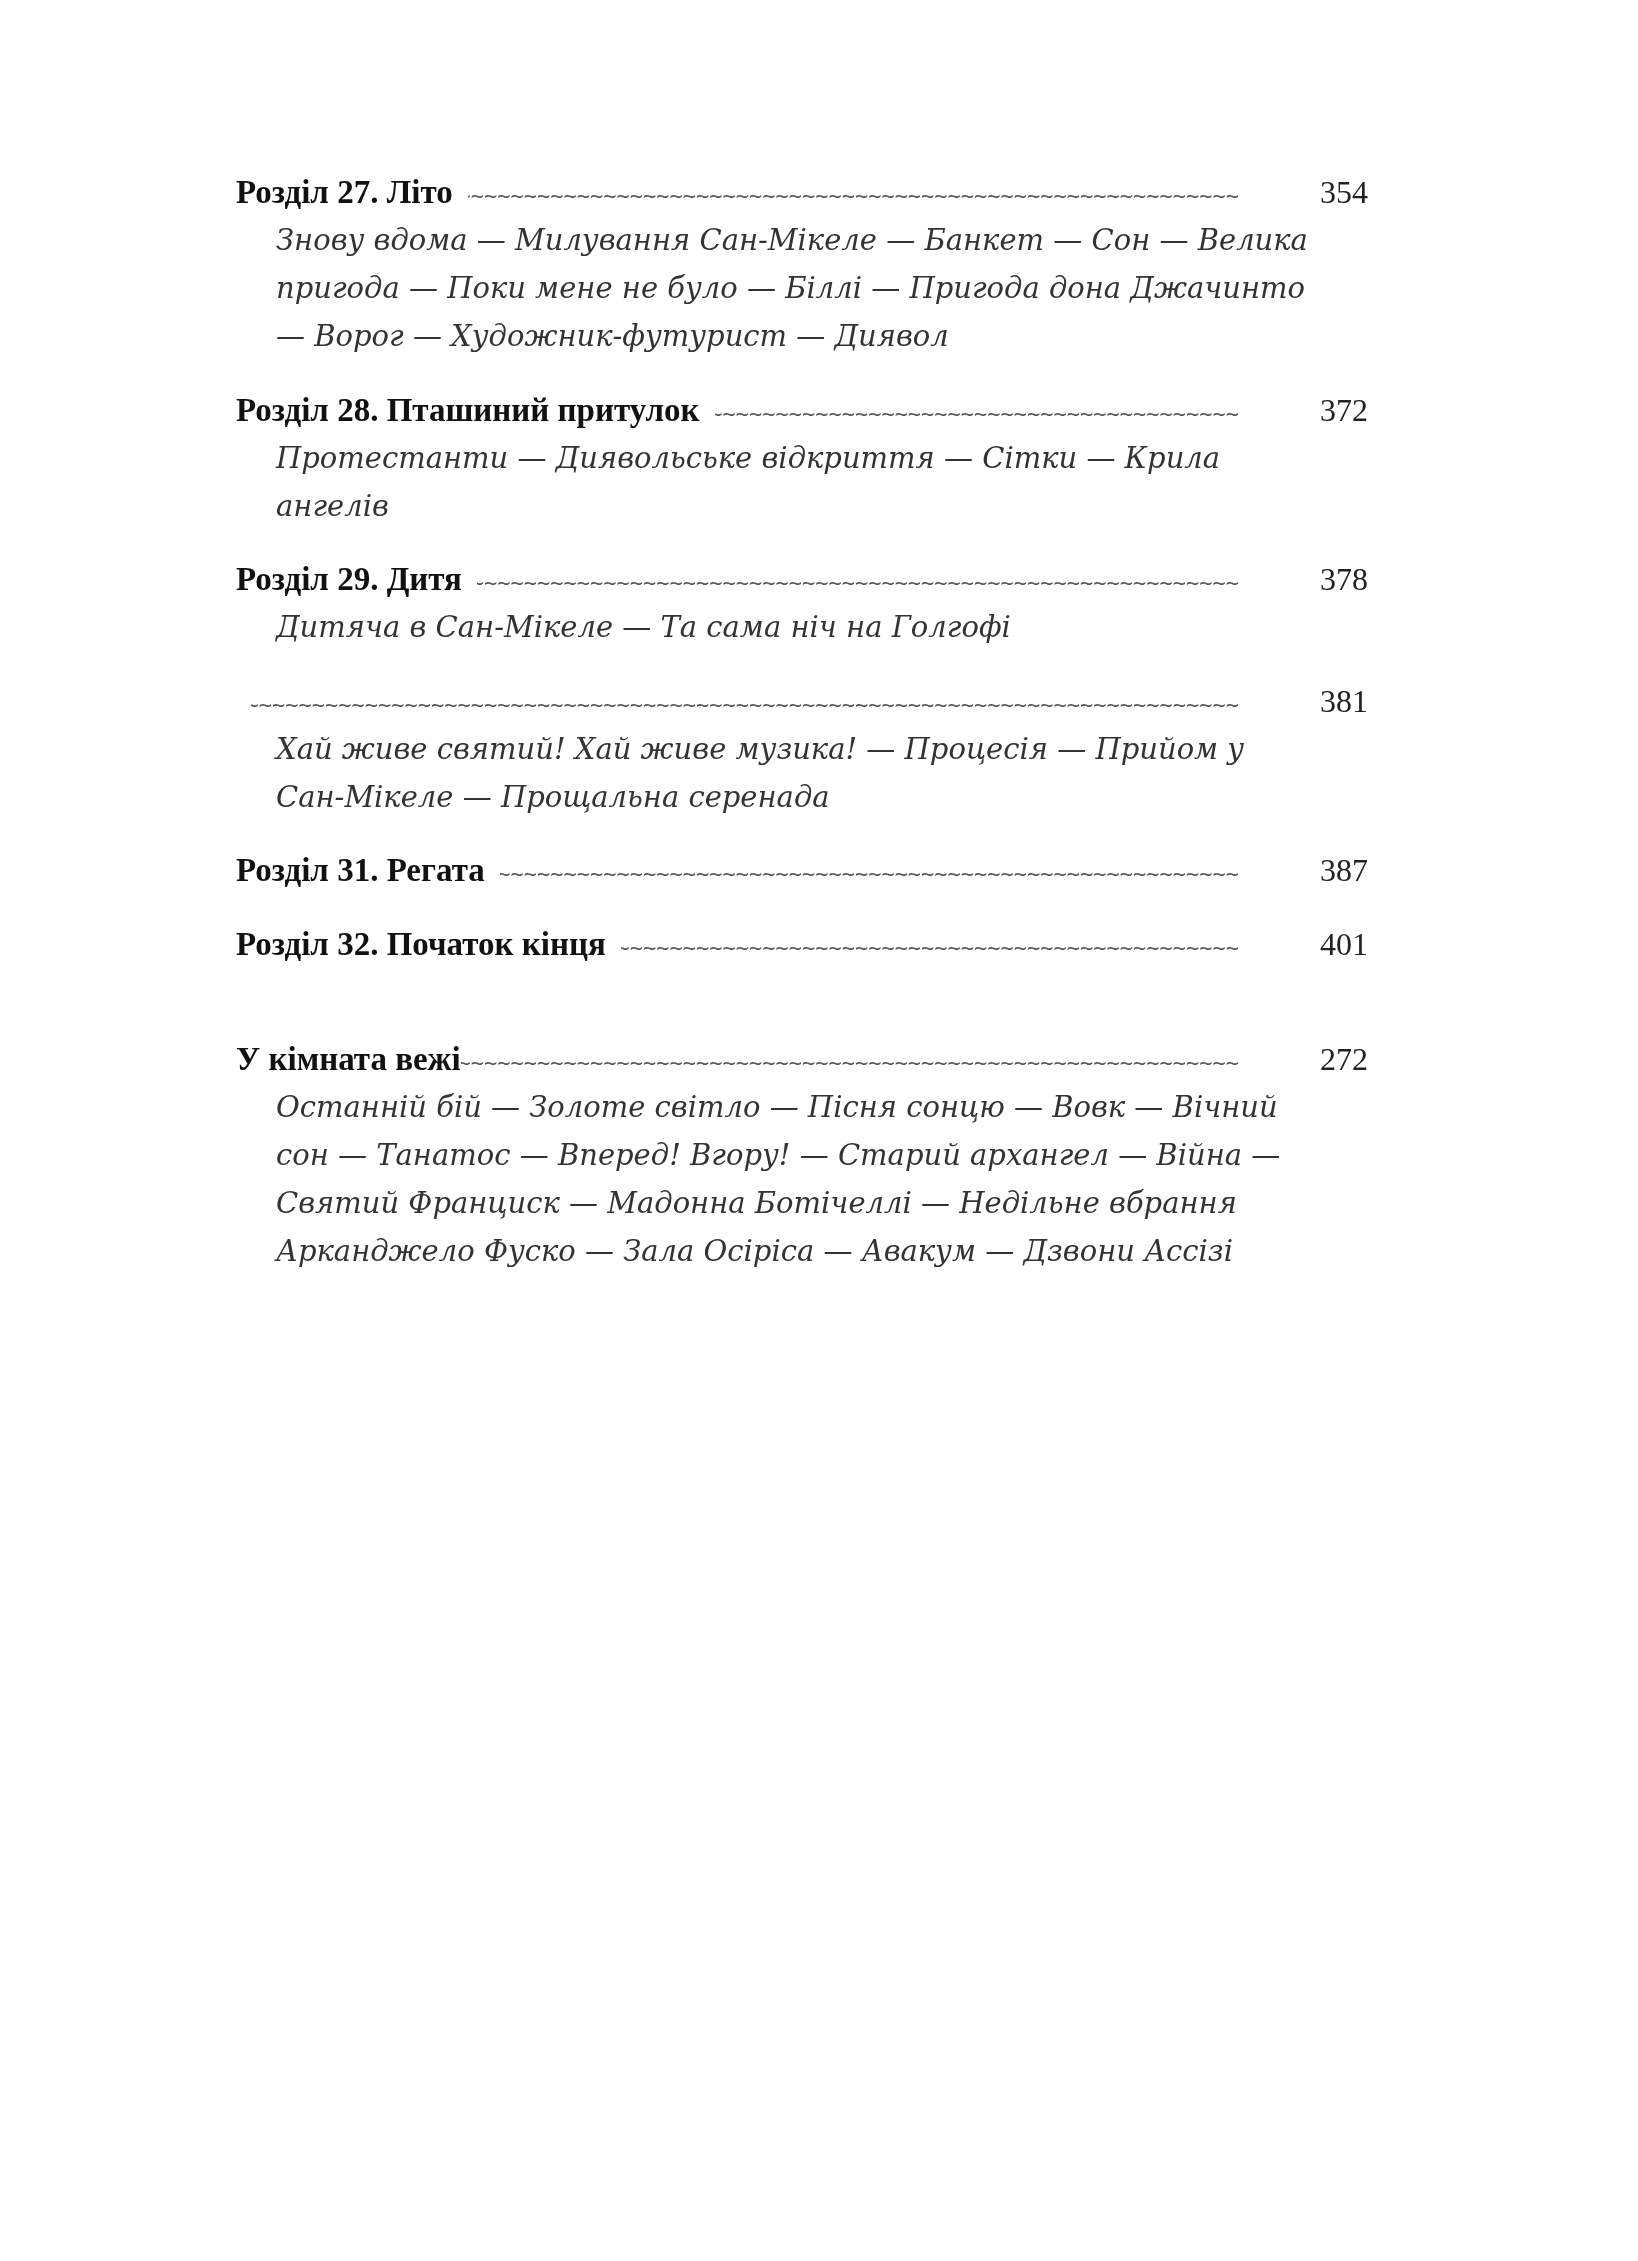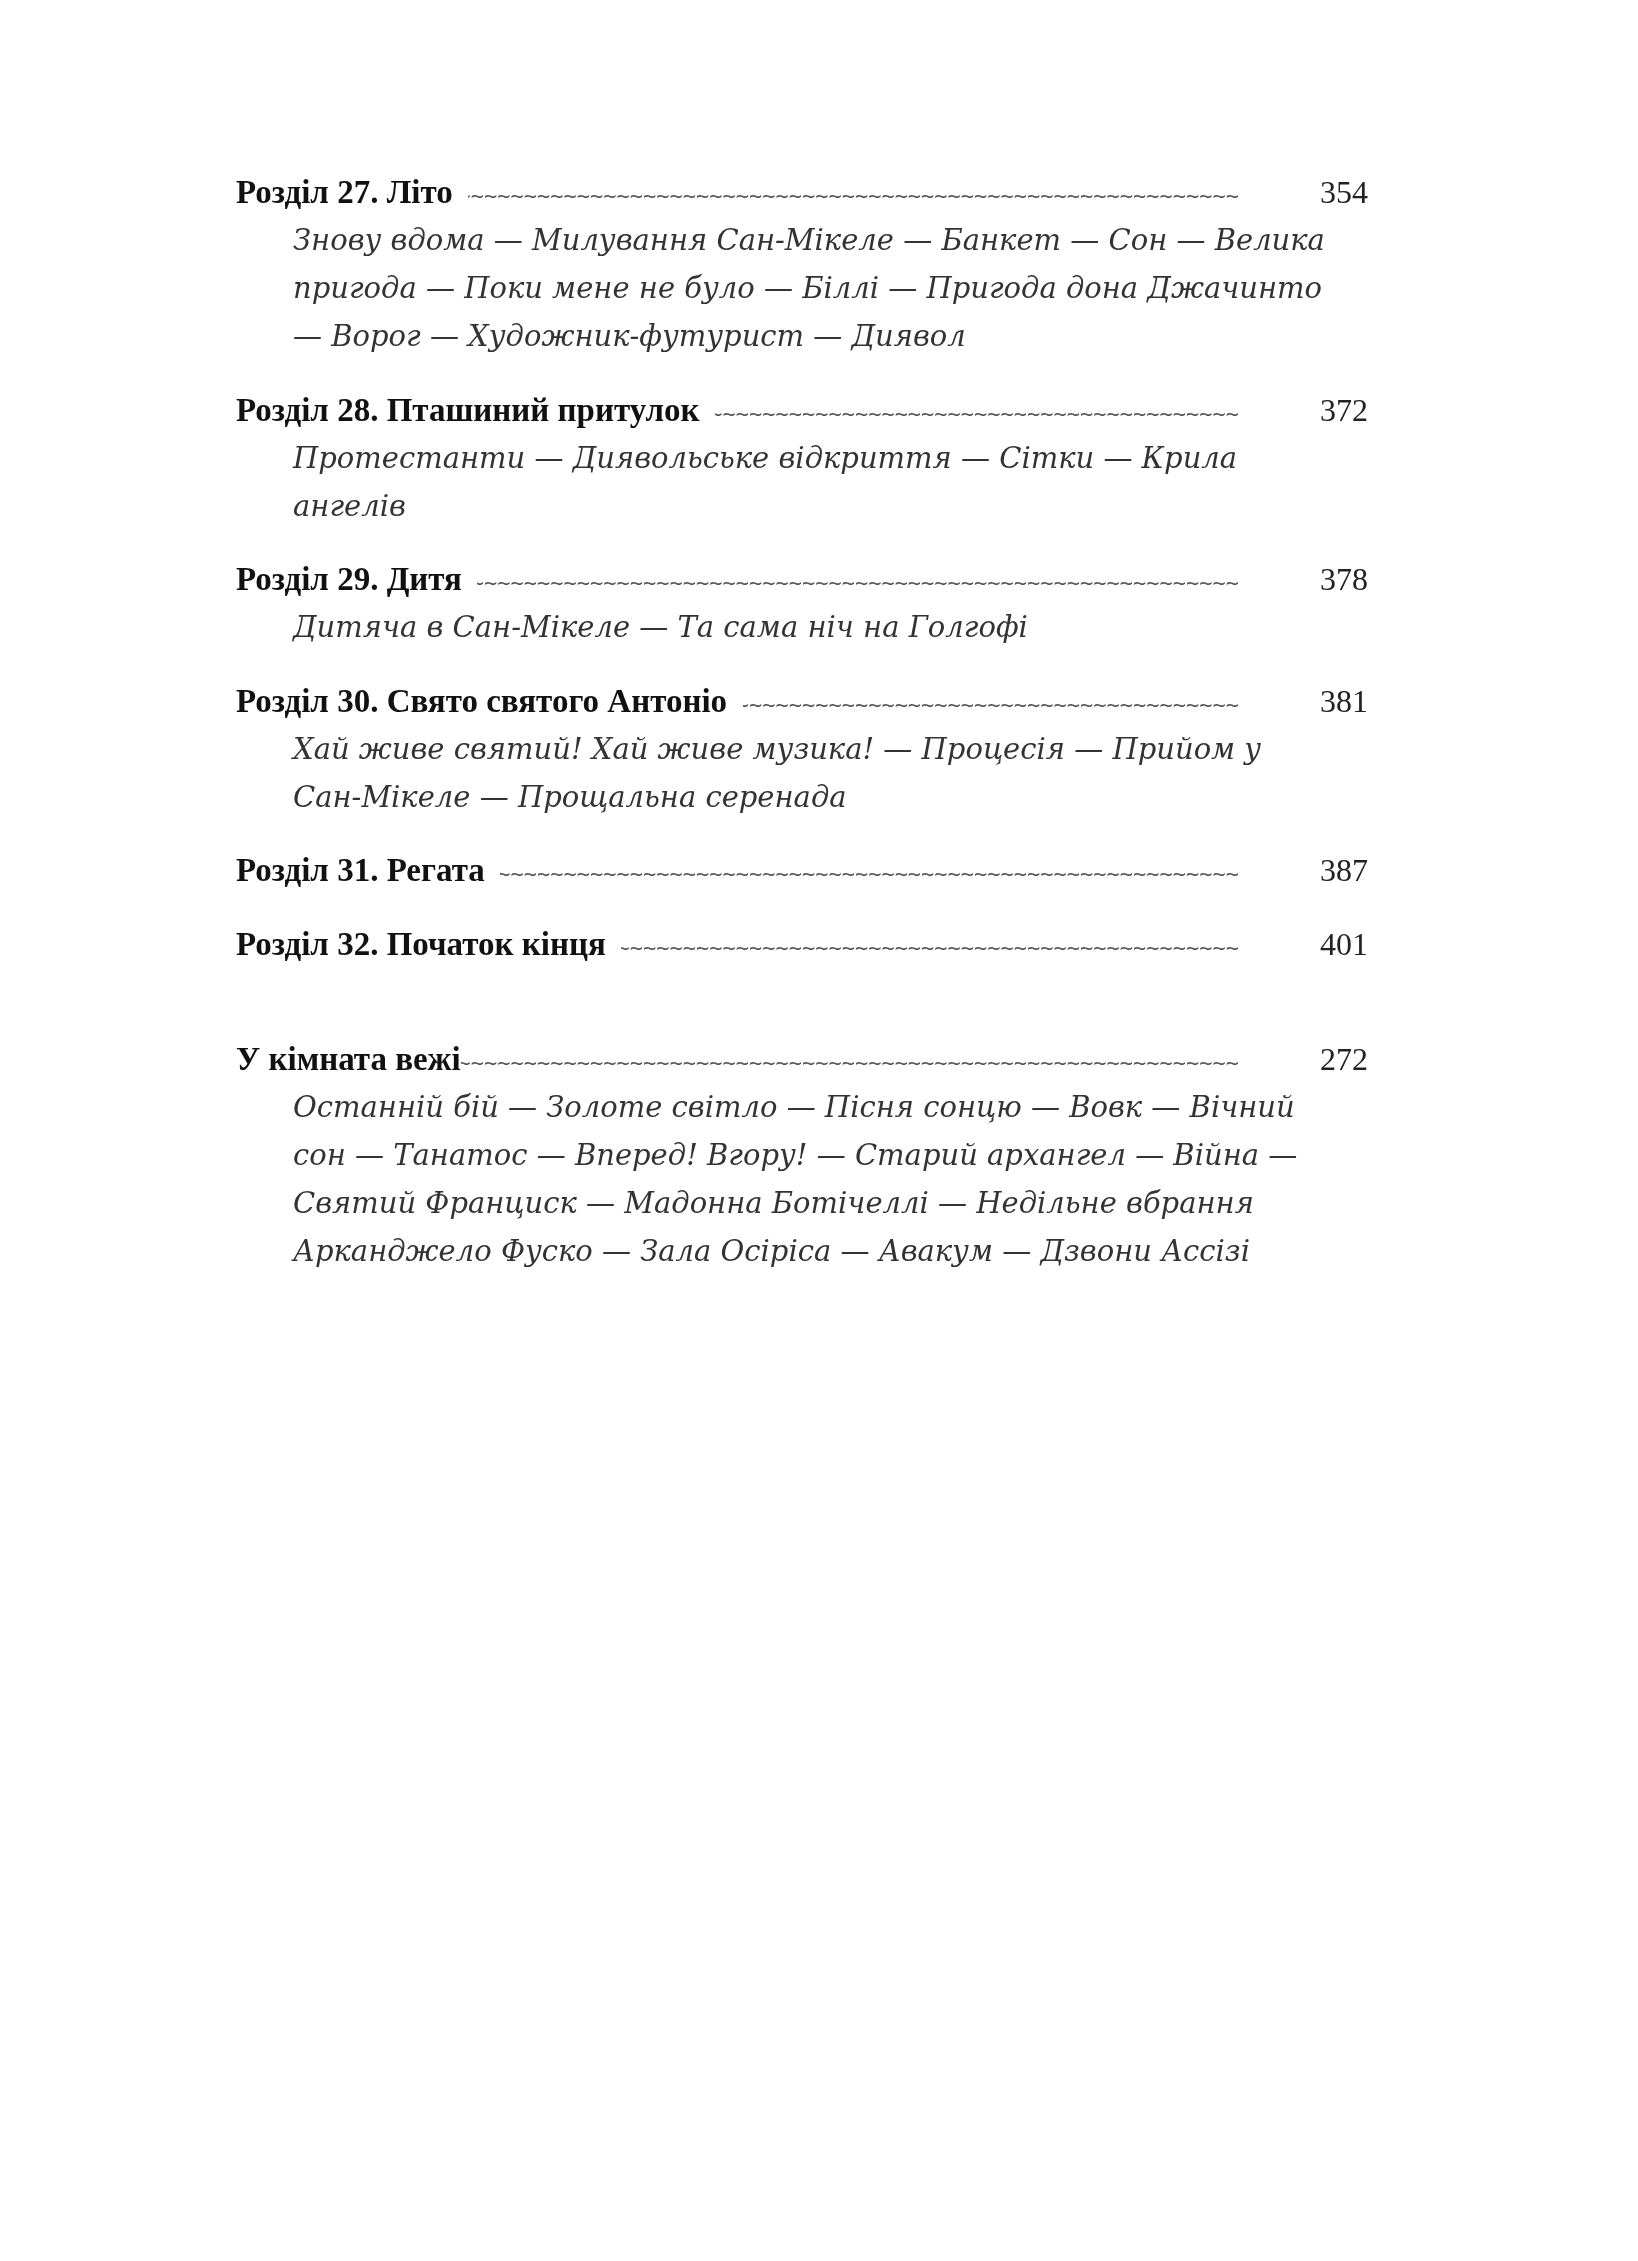--- a/index.html
+++ b/index.html
@@ -59,21 +59,21 @@
     }
     .entry-page {
       flex: 0 0 auto;
       font-family: Liberation Serif, serif;
       font-size: 32px;
       color: #222;
       text-align: right;
       min-width: 68px;
     }
     .entry-subs {
-      margin-left: 57px;
+      margin-left: 40px;
       width: 1041px;
       font-family: "DejaVu Serif", "Liberation Serif", serif;
       font-style: italic;
       font-size: 29px;
       line-height: 48px;
       color: #333;
     }
   </style>
 </head>
 <body>
@@ -102,21 +102,20 @@
     <div class="entry-head">
       <span class="entry-title">Розділ 29. Дитя</span>
       <span class="entry-leader">~~~~~~~~~~~~~~~~~~~~~~~~~~~~~~~~~~~~~~~~~~~~~~~~~~~~~~~~~~~~~~~~~~~~~~~~~~~~~~~~</span>
       <span class="entry-page">378</span>
     </div>
     <div class="entry-subs">Дитяча в Сан-Мікеле — Та сама ніч на Голгофі</div>
   </div>
 
   <div class="entry">
     <div class="entry-head">
-      <span class="entry-title">Розділ 30. Свято святого Антоніо</span>
       <span class="entry-leader">~~~~~~~~~~~~~~~~~~~~~~~~~~~~~~~~~~~~~~~~~~~~~~~~~~~~~~~~~~~~~~~~~~~~~~~~~~~~~~~~</span>
       <span class="entry-page">381</span>
     </div>
     <div class="entry-subs">Хай живе святий! Хай живе музика! — Процесія — Прийом у Сан-Мікеле — Прощальна серенада</div>
   </div>
 
   <div class="entry">
     <div class="entry-head">
       <span class="entry-title">Розділ 31. Регата</span>
       <span class="entry-leader">~~~~~~~~~~~~~~~~~~~~~~~~~~~~~~~~~~~~~~~~~~~~~~~~~~~~~~~~~~~~~~~~~~~~~~~~~~~~~~~~</span>

